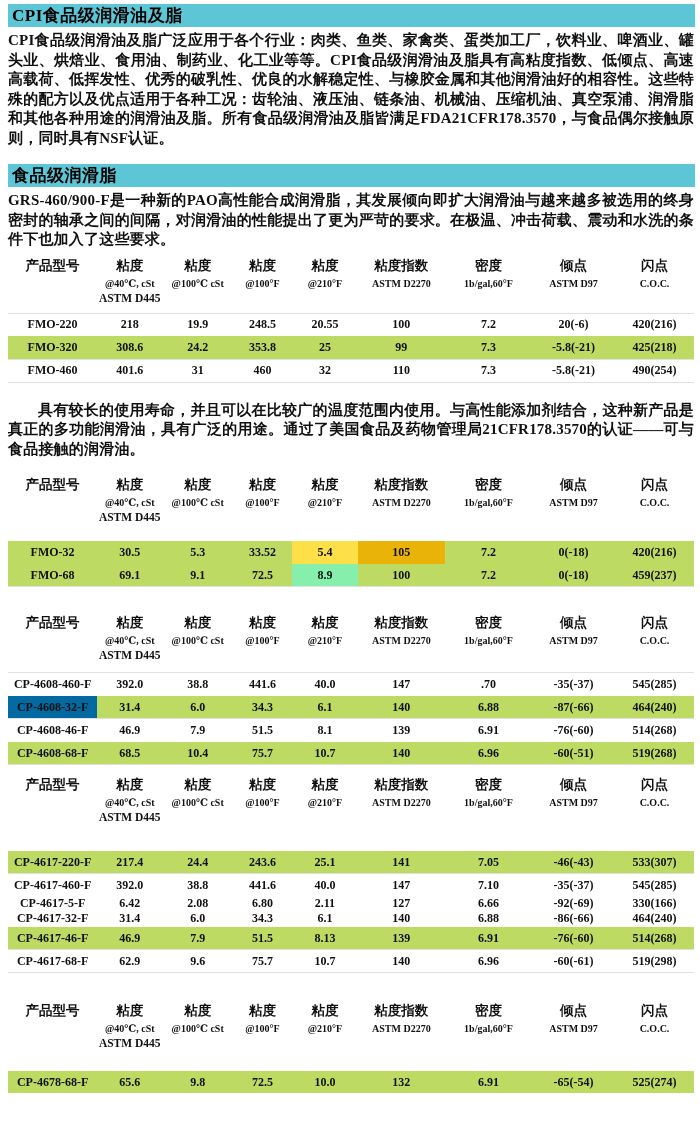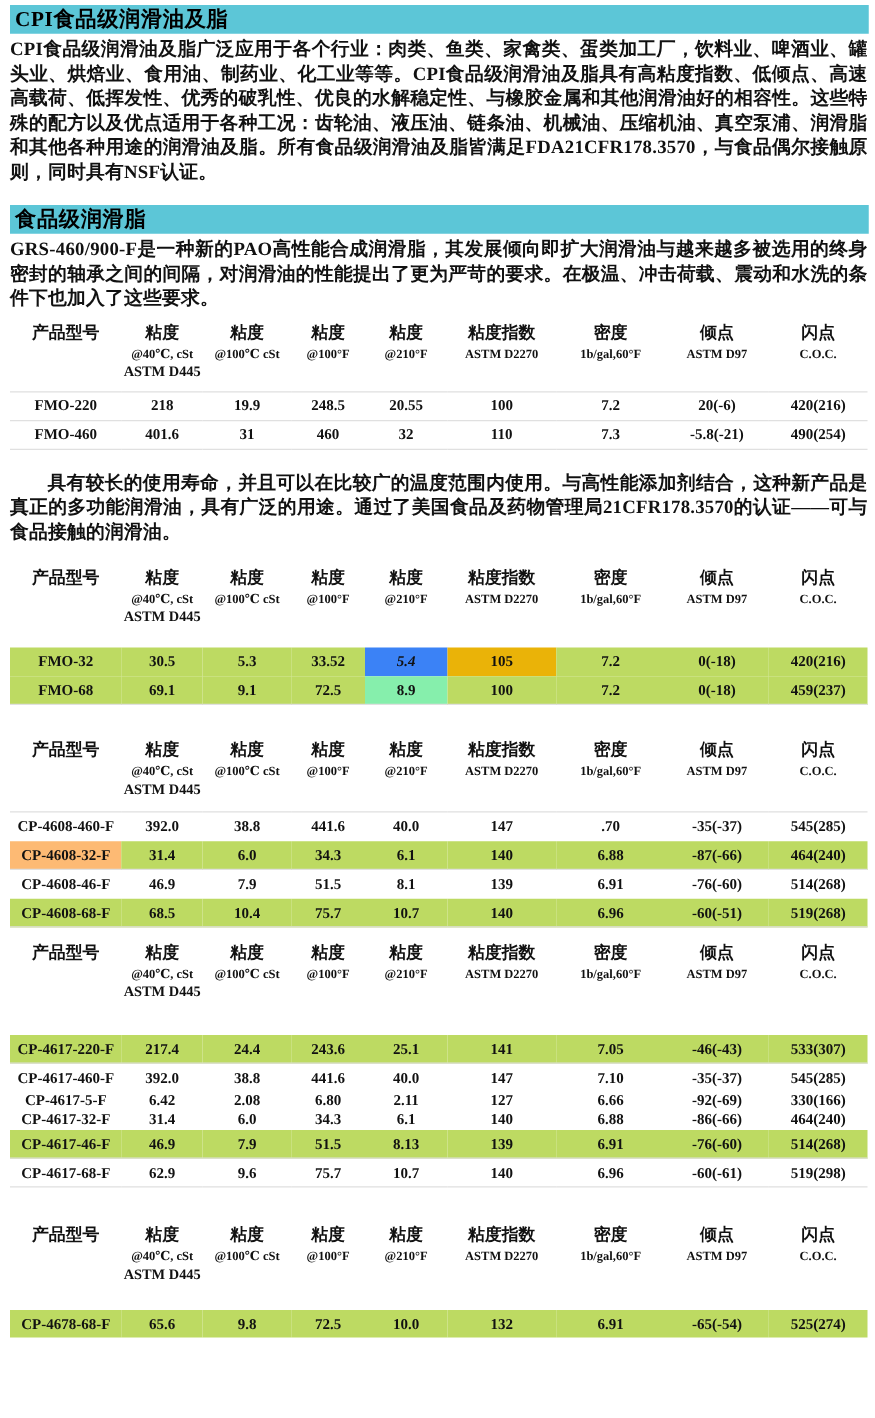--- a/index.html
+++ b/index.html
@@ -134,20 +134,31 @@
           <td class="left">FMO-220</td>
           <td>218</td>
           <td>19.9</td>
           <td>248.5</td>
           <td>20.55</td>
           <td>100</td>
           <td>7.2</td>
           <td>20(-6)</td>
           <td>420(216)</td>
         </tr>
+        <tr class="datarow">
+          <td class="left" style="background: rgb(189, 218, 98); border-top-color: transparent;">FMO-320</td>
+          <td style="background: rgb(189, 218, 98); border-top-color: transparent;">308.6</td>
+          <td style="background: rgb(189, 218, 98); border-top-color: transparent;">24.2</td>
+          <td style="background: rgb(189, 218, 98); border-top-color: transparent;">353.8</td>
+          <td style="background: rgb(189, 218, 98); border-top-color: transparent;">25</td>
+          <td style="background: rgb(189, 218, 98); border-top-color: transparent;">99</td>
+          <td style="background: rgb(189, 218, 98); border-top-color: transparent;">7.3</td>
+          <td style="background: rgb(189, 218, 98); border-top-color: transparent;">-5.8(-21)</td>
+          <td style="background: rgb(189, 218, 98); border-top-color: transparent;">425(218)</td>
+        </tr>
         <tr class="datarow last">
           <td class="left">FMO-460</td>
           <td>401.6</td>
           <td>31</td>
           <td>460</td>
           <td>32</td>
           <td>110</td>
           <td>7.3</td>
           <td>-5.8(-21)</td>
           <td>490(254)</td>
@@ -208,21 +219,21 @@
       </thead>
       <tbody>
         <tr class="spacer">
           <td colspan="9"></td>
         </tr>
         <tr class="datarow">
           <td class="left" style="background: rgb(189, 218, 98); border-top-color: transparent;">FMO-32</td>
           <td style="background: rgb(189, 218, 98); border-top-color: transparent;">30.5</td>
           <td style="background: rgb(189, 218, 98); border-top-color: transparent;">5.3</td>
           <td style="background: rgb(189, 218, 98); border-top-color: transparent;">33.52</td>
-          <td style="background: #3b82f6; border-top-color: transparent; font-style: italic;">5.4</td>
+          <td style="background: #fde047; border-top-color: transparent;">5.4</td>
           <td style="background: #eab308; border-top-color: transparent;">105</td>
           <td style="background: rgb(189, 218, 98); border-top-color: transparent;">7.2</td>
           <td style="background: rgb(189, 218, 98); border-top-color: transparent;">0(-18)</td>
           <td style="background: rgb(189, 218, 98); border-top-color: transparent;">420(216)</td>
         </tr>
         <tr class="datarow last">
           <td class="left" style="background: rgb(189, 218, 98); border-top-color: transparent;">FMO-68</td>
           <td style="background: rgb(189, 218, 98); border-top-color: transparent;">69.1</td>
           <td style="background: rgb(189, 218, 98); border-top-color: transparent;">9.1</td>
           <td style="background: rgb(189, 218, 98); border-top-color: transparent;">72.5</td>
@@ -293,21 +304,21 @@
           <td>392.0</td>
           <td>38.8</td>
           <td>441.6</td>
           <td>40.0</td>
           <td>147</td>
           <td>.70</td>
           <td>-35(-37)</td>
           <td>545(285)</td>
         </tr>
         <tr class="datarow">
-          <td class="left" style="background: #fdba74; border-top-color: transparent;">CP-4608-32-F</td>
+          <td class="left" style="background: #0369a1; border-top-color: transparent;">CP-4608-32-F</td>
           <td style="background: rgb(189, 218, 98); border-top-color: transparent;">31.4</td>
           <td style="background: rgb(189, 218, 98); border-top-color: transparent;">6.0</td>
           <td style="background: rgb(189, 218, 98); border-top-color: transparent;">34.3</td>
           <td style="background: rgb(189, 218, 98); border-top-color: transparent;">6.1</td>
           <td style="background: rgb(189, 218, 98); border-top-color: transparent;">140</td>
           <td style="background: rgb(189, 218, 98); border-top-color: transparent;">6.88</td>
           <td style="background: rgb(189, 218, 98); border-top-color: transparent;">-87(-66)</td>
           <td style="background: rgb(189, 218, 98); border-top-color: transparent;">464(240)</td>
         </tr>
         <tr class="datarow">

